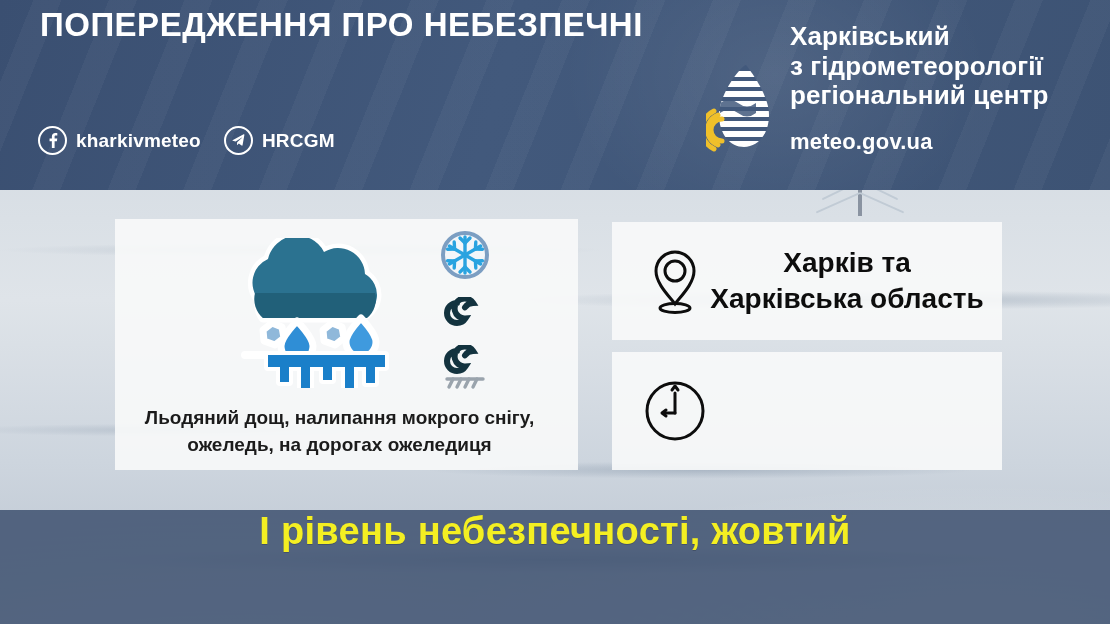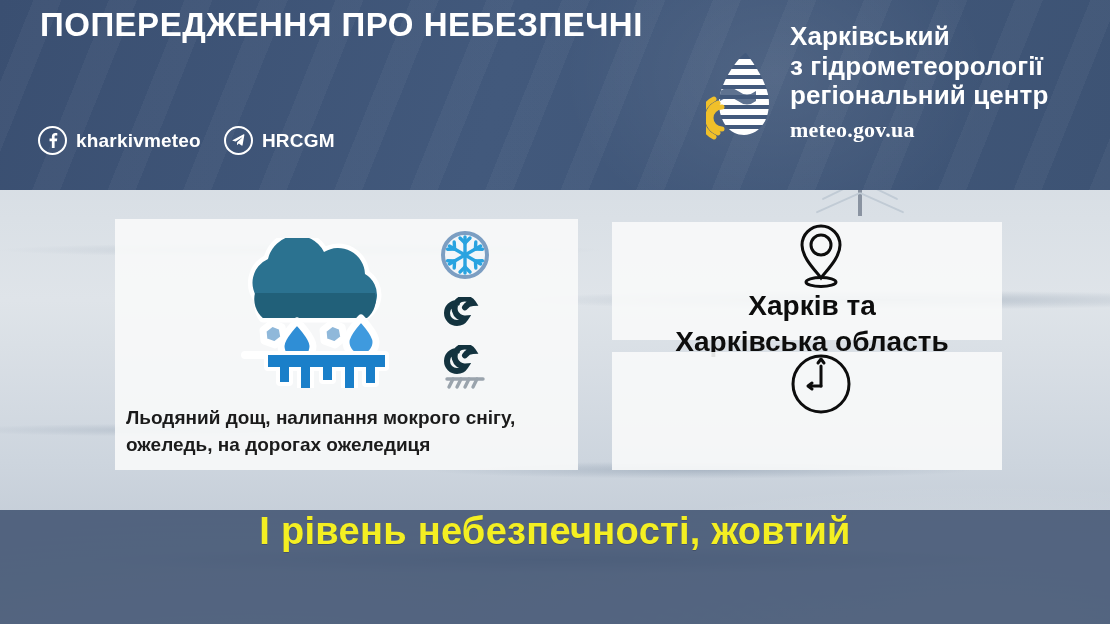--- a/index.html
+++ b/index.html
@@ -48,36 +48,36 @@
   .socials{position:absolute;left:38px;top:126px;display:flex;align-items:center;gap:9px;}
   .soc-ic{width:25px;height:25px;border-radius:50%;border:2px solid #ffffff;
     display:flex;align-items:center;justify-content:center;color:#fff;
     font-size:15px;font-weight:700;line-height:1;flex:0 0 auto;}
   .soc-tx{color:#fff;font-size:19px;font-weight:600;letter-spacing:.2px;margin-right:14px;}
 
   
   .logo{position:absolute;left:706px;top:22px;display:flex;align-items:flex-end;gap:18px;}
   .logo-mark{width:66px;height:92px;flex:0 0 auto;position:relative;}
   .logo-text{color:#fff;font-weight:700;font-size:26px;line-height:1.14;letter-spacing:.1px;}
-  .logo-url{color:#fff;font-weight:600;font-size:22px;margin-top:6px;letter-spacing:.2px;font-family:Liberation Serif, serif;}
+  .logo-url{color:#fff;font-weight:600;font-size:22px;margin-top:18px;letter-spacing:.2px;}
 
   
   .panel{position:absolute;background:rgba(248,249,250,.90);}
   .panel-left{left:115px;top:219px;width:463px;height:251px;}
   .panel-loc{left:612px;top:222px;width:390px;height:118px;}
   .panel-time{left:612px;top:352px;width:390px;height:118px;}
 
   .wx-row{position:absolute;left:0;top:18px;width:100%;height:155px;
     display:flex;align-items:center;justify-content:center;gap:26px;}
-  .wx-caption{position:absolute;left:11px;right:14px;top:186px;
+  .wx-caption{position:absolute;left:0;right:14px;top:186px;text-align:center;
     color:#1b1b1b;font-size:19px;font-weight:600;line-height:1.42;}
 
   .sym-col{display:flex;flex-direction:column;align-items:center;gap:12px;margin-top:-6px;}
 
-  .info-row{display:flex;align-items:center;height:100%;padding-left:28px;box-sizing:border-box;flex-direction:column;}
+  .info-row{display:flex;align-items:center;height:100%;padding-left:28px;box-sizing:border-box;}
   .info-ic{width:70px;flex:0 0 auto;display:flex;align-items:center;justify-content:center;}
   .info-tx{flex:1;text-align:center;color:#0d0d0d;font-size:28px;font-weight:600;line-height:1.3;
     padding-right:18px;}
 
   
   .banner{position:absolute;left:0;top:510px;width:1110px;height:114px;
     background:rgba(60,79,110,.84);display:flex;justify-content:center;}
   .banner-tx{color:#f4ef22;font-size:38px;font-weight:700;letter-spacing:.3px;
     text-shadow:0 1px 0 rgba(0,0,0,.18);}
 </style>

